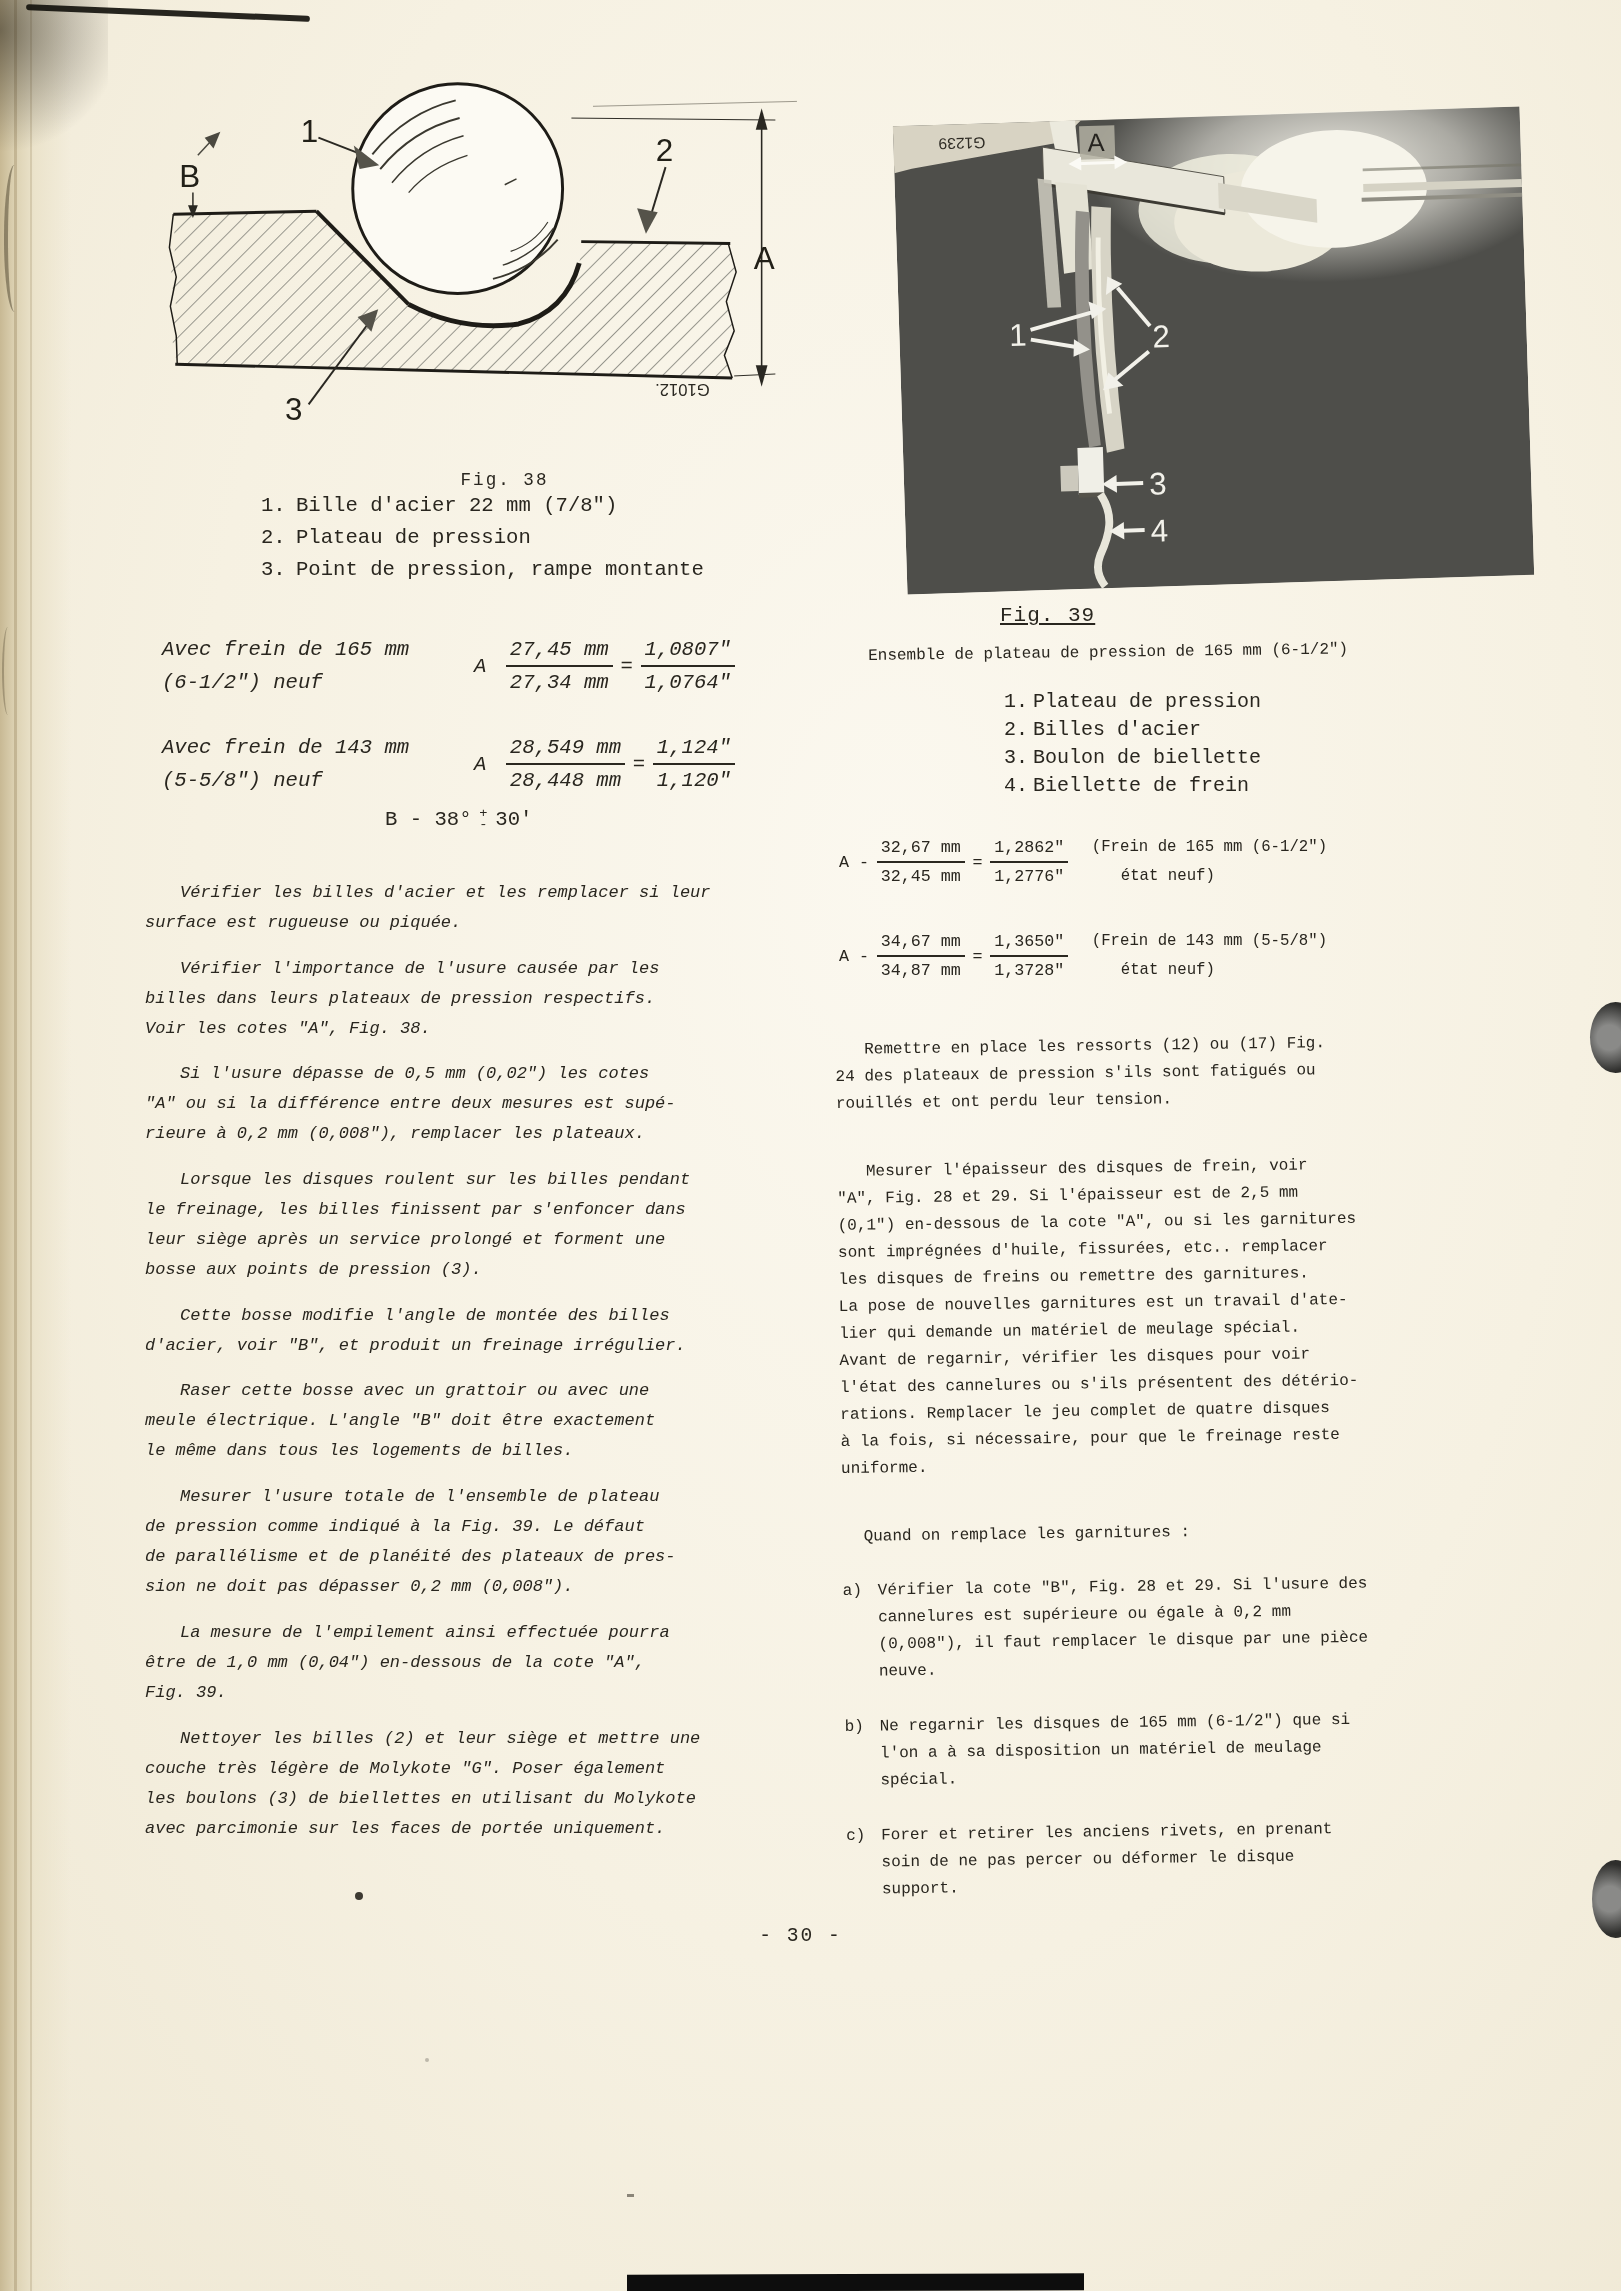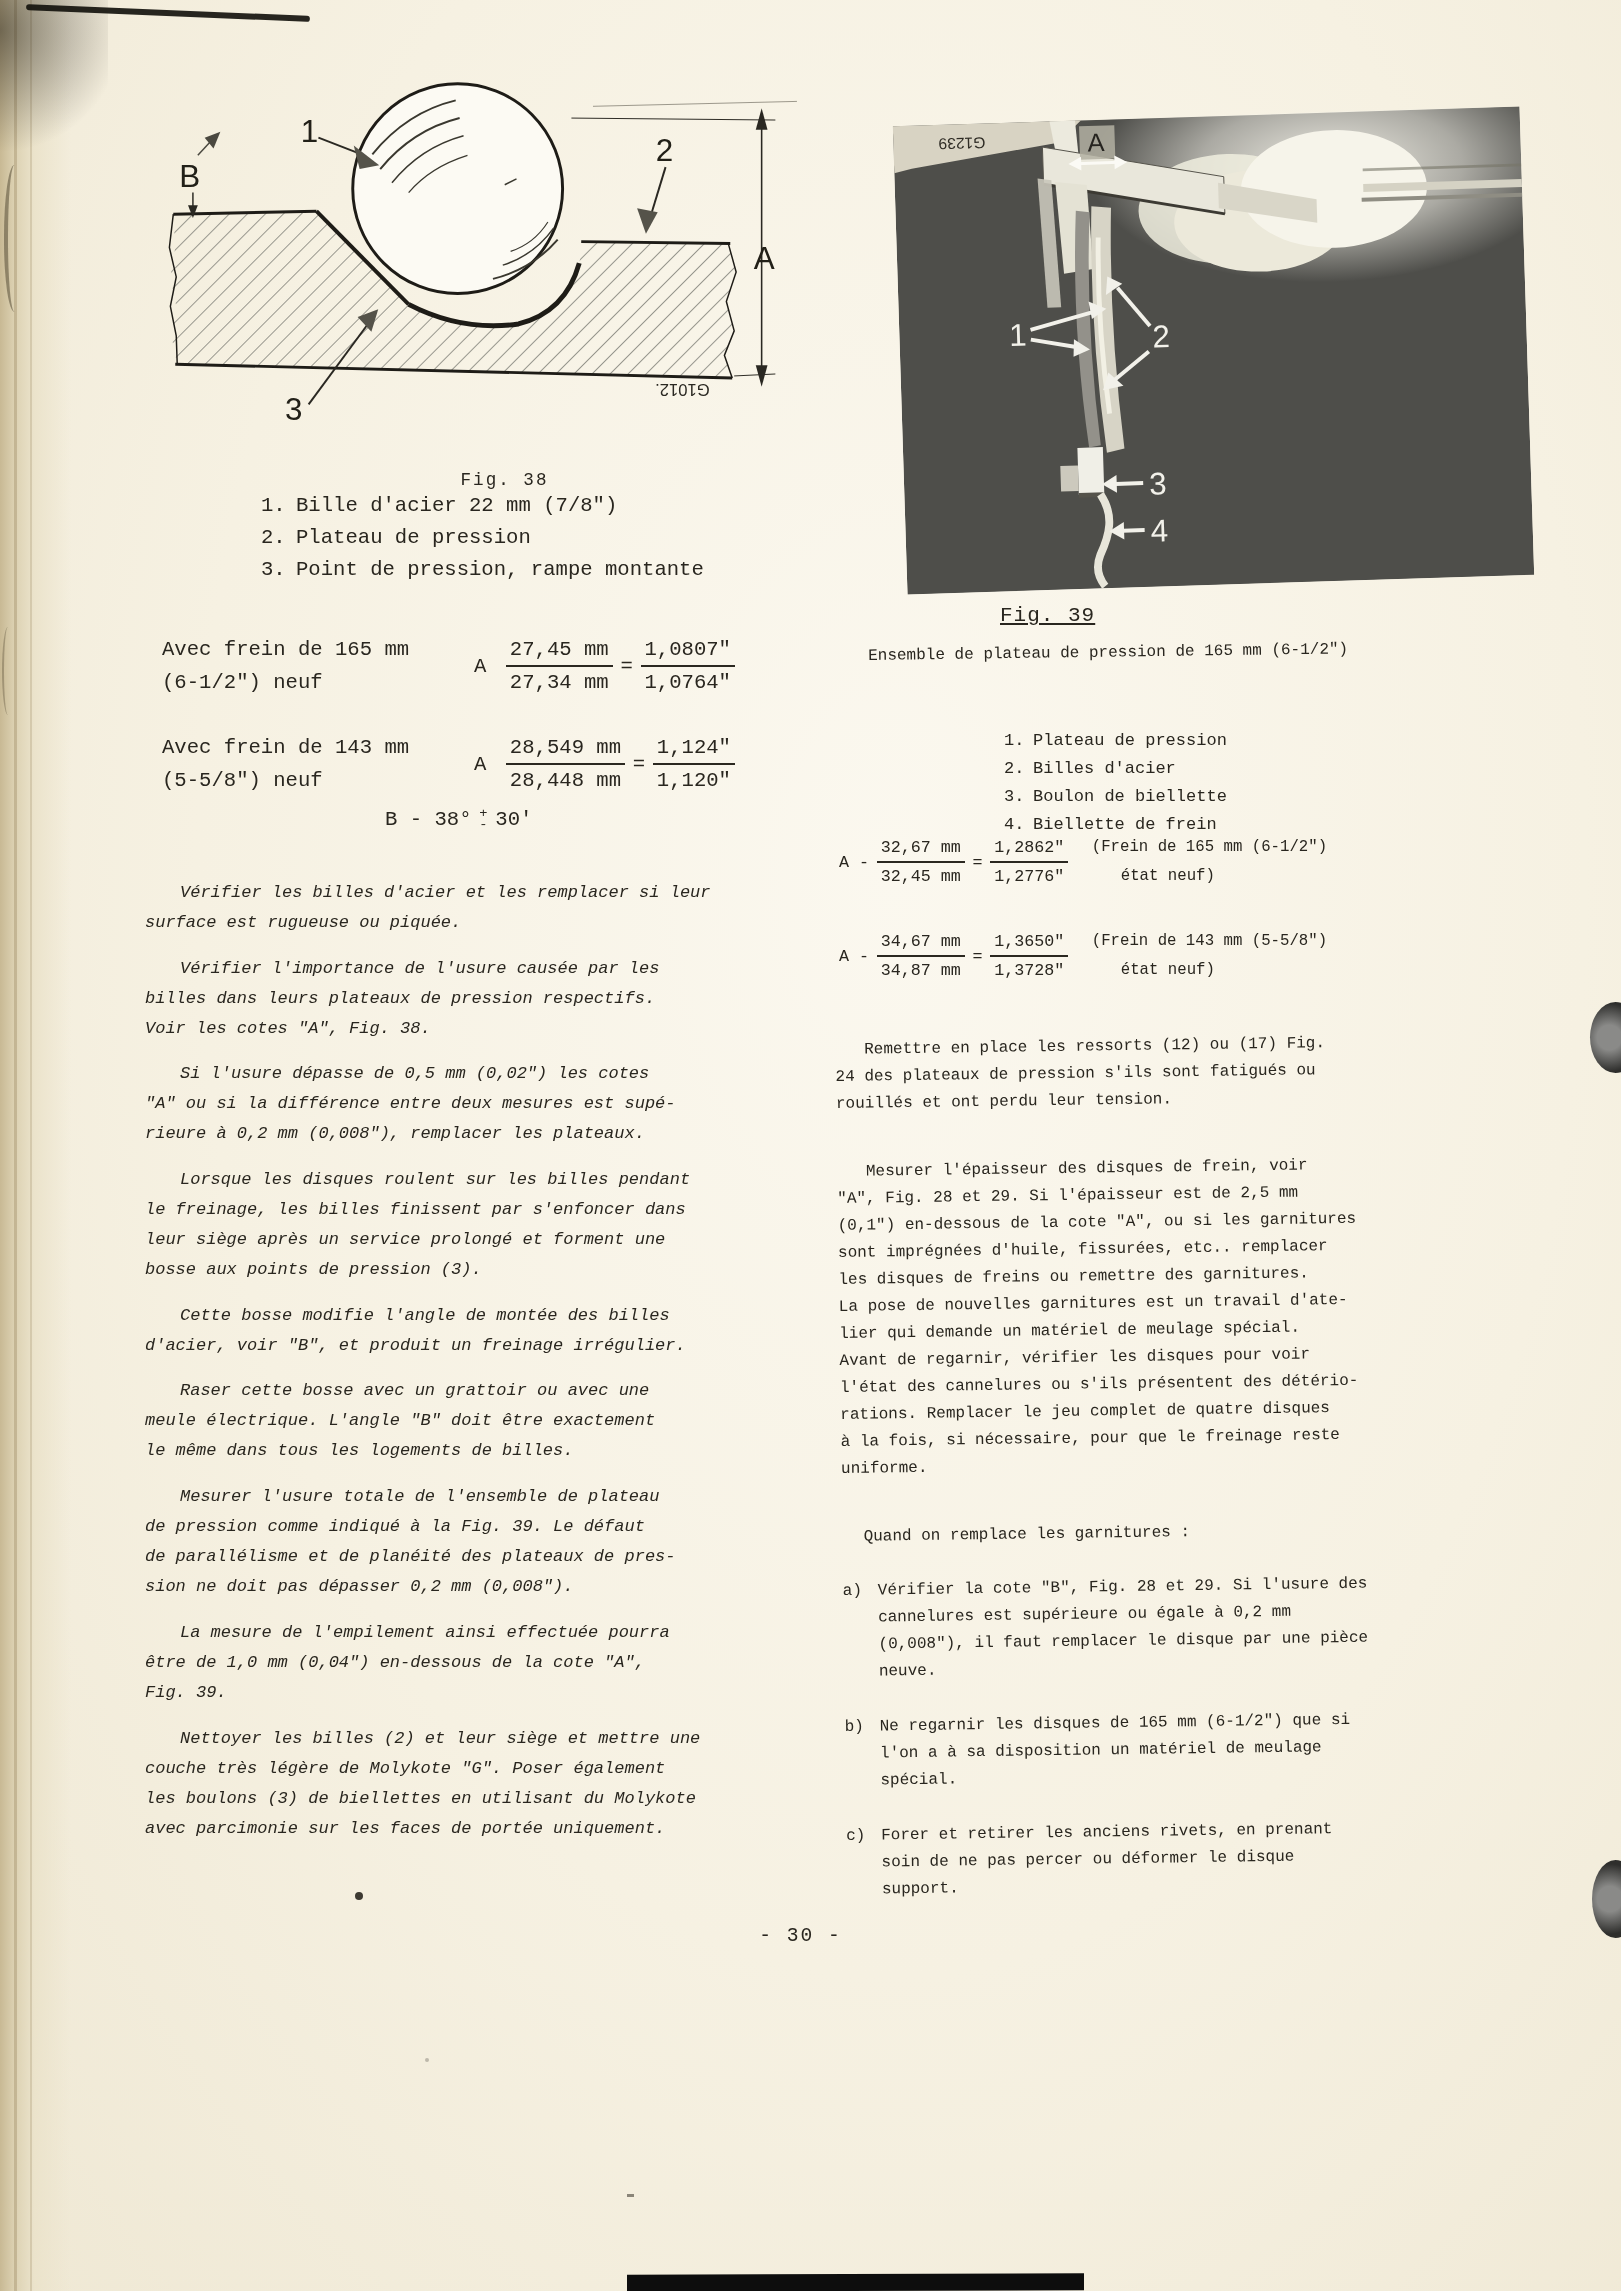--- a/index.html
+++ b/index.html
@@ -29,24 +29,24 @@
   
   .fig38{position:absolute;left:83px;top:71px;}
   .fig39{position:absolute;left:900px;top:116px;transform:rotate(-1.8deg);}
   .flabel{font-family:"Liberation Sans", sans-serif;}
   
   .caption38{position:absolute;left:382px;top:470px;width:245px;text-align:center;font-size:17.6px;letter-spacing:2px;}
   .list38{position:absolute;left:261px;top:490px;font-size:20.6px;line-height:32px;}
   .list38 .num{display:inline-block;width:35px;}
   .caption39{position:absolute;left:1000px;top:604px;width:245px;text-align:left;font-size:21px;letter-spacing:1px;text-decoration:underline;}
   .title39{position:absolute;left:868px;top:647px;width:549px;font-size:16px;transform:rotate(-.8deg);transform-origin:0 0;}
-  .list39{position:absolute;left:1004px;top:727px;font-size:17px;line-height:28px;}
+  .list39{position:absolute;left:1004px;top:688px;font-size:20px;line-height:28px;}
   .list39 .num{display:inline-block;width:29px;}
   
-  .spec38{position:absolute;left:162px;width:647px;display:flex;align-items:center;font-size:20.6px;}
+  .spec38{position:absolute;left:162px;width:647px;display:flex;align-items:center;font-size:20.6px;font-style:italic;}
   #spec38-0{top:633px;} #spec38-1{top:731px;}
   .spec38 .slabel{flex:0 0 312px;white-space:pre-line;line-height:33px;}
   .formula{display:flex;align-items:center;}
   .formula .var{margin-right:11.8px;}
   .frac{display:inline-flex;flex-direction:column;align-items:center;margin:0 7.8px;text-align:center;}
   .frac .fnum{border-bottom:2px solid #2b2820;padding:0 3.9px 3.9px;}
   .frac .fden{padding-top:3.9px;}
   .angle{position:absolute;left:385px;top:808px;font-size:20.6px;display:flex;align-items:flex-end;}
   .pm{display:inline-flex;flex-direction:column;line-height:10.8px;font-size:13.7px;margin:0 7.8px;}
   .spec39{position:absolute;left:839px;display:flex;align-items:center;font-size:16.7px;}

